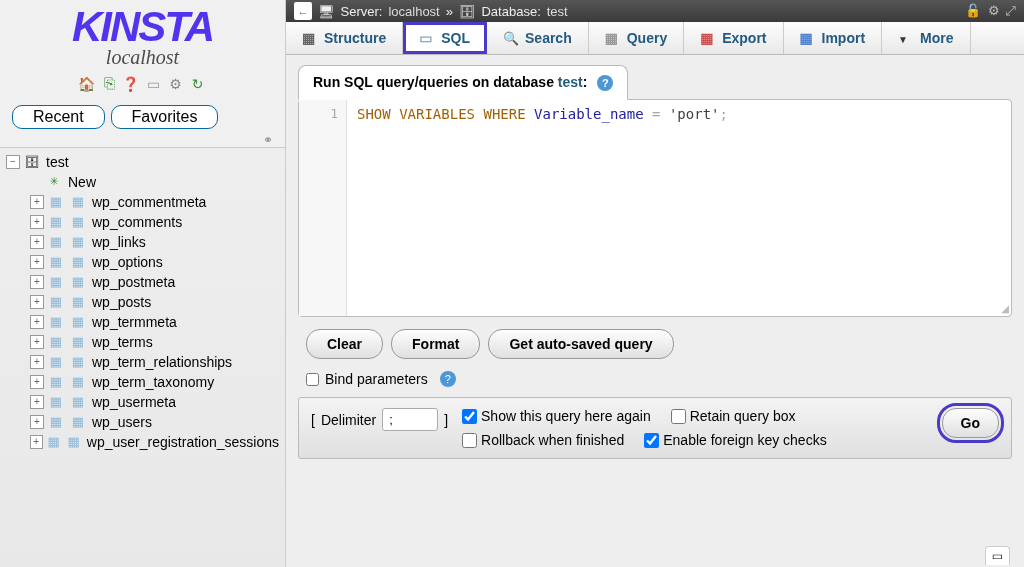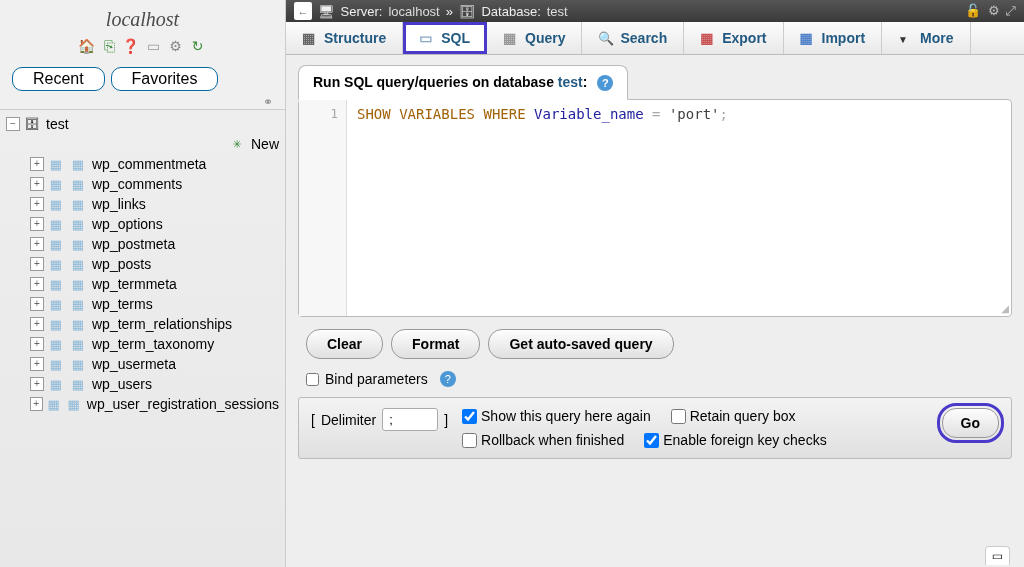--- a/index.html
+++ b/index.html
@@ -9,21 +9,21 @@
 .kinsta-logo { font-family: Arial; font-size: 42px; font-weight: 900; color: #5333ed; letter-spacing: -2px; line-height: 0.9; font-style: italic; }
 .pma-text { font-size: 20px; color: #4b4b4b; font-style: italic; font-family: Georgia, serif; }
 .icon-row { margin-top: 6px; display: flex; justify-content: center; gap: 4px; }
 .icon-row span { width: 18px; height: 18px; display: inline-flex; align-items: center; justify-content: center; font-size: 14px; cursor: pointer; }
 .tab-buttons { padding: 4px 12px; }
 .tab-btn { background: #fff; border: 1px solid #0369a1; border-radius: 10px; padding: 2px 20px; font-size: 16px; cursor: pointer; margin-right: 2px; }
 .link-chain { text-align: right; padding: 0 12px; color: #888; font-size: 12px; }
 .tree { flex: 1; background: linear-gradient(#eee, #e8e8e8); border-top: 1px solid #ccc; overflow: auto; padding: 4px 0; }
 .tree-row { display: flex; align-items: center; padding: 2px 6px; font-size: 14px; cursor: pointer; }
 .tree-row.l0 { padding-left: 6px; }
-.tree-row.l1 { padding-left: 38px; justify-content: flex-end; }
+.tree-row.l1 { padding-left: 28px; }
 .tree-row.l2 { padding-left: 30px; }
 .plus-box { width: 14px; height: 14px; border: 1px solid #999; background: #fff; display: inline-flex; align-items: center; justify-content: center; font-size: 10px; color: #666; margin-right: 4px; line-height: 1; }
 .tree-icon { width: 16px; height: 16px; margin-right: 6px; display: inline-flex; align-items: center; justify-content: center; font-size: 12px; }
 .db-icon::before { content: "🗄"; font-size: 12px; }
 .tbl-icon::before { content: "▦"; color: #8db8d8; font-size: 13px; }
 .new-icon::before { content: "✳"; color: #3a8d3a; font-size: 11px; }
 .main { flex: 1; display: flex; flex-direction: column; background: #f5f5f5; }
 .breadcrumb { background: linear-gradient(#555, #3a3a3a); color: #eee; padding: 2px 8px; font-size: 13px; display: flex; align-items: center; gap: 6px; }
 .breadcrumb a { color: #ddd; text-decoration: none; }
 .bc-right { margin-left: auto; display: flex; gap: 6px; color: #d8a840; }
@@ -62,20 +62,21 @@
 .chk { display: flex; align-items: center; gap: 4px; }
 .chk input { width: 15px; height: 15px; }
 .go-btn { margin-left: auto; background: linear-gradient(#fdfdfd, #e0e0e0); border: 1px solid #999; border-radius: 14px; padding: 6px 18px; font-size: 14px; font-weight: bold; cursor: pointer; outline: 3px solid #4a3ac9; outline-offset: 2px; }
 .console-tab { position: absolute; bottom: 2px; right: 14px; background: #fff; border: 1px solid #ccc; border-bottom: none; border-top-left-radius: 4px; border-top-right-radius: 4px; padding: 2px 6px; font-size: 12px; cursor: pointer; }
 </style>
 </head>
 <body>
 
 <div class="sidebar">
   <div class="logo-area">
+    <div class="kinsta-logo">KINSTA</div>
     <div class="pma-text">localhost</div>
     <div class="icon-row">
       <span>🏠</span>
       <span style="color:#3a8d3a">⎘</span>
       <span style="color:#4c97d6">❓</span>
       <span style="color:#999">▭</span>
       <span style="color:#888">⚙</span>
       <span style="color:#3a8d3a">↻</span>
     </div>
   </div>
@@ -198,26 +199,26 @@
   <div class="tabs">
     <div class="tab">
         <span class="tab-ico struct"></span>
         <span>Structure</span>
       </div>
     <div class="tab active">
         <span class="tab-ico sql"></span>
         <span>SQL</span>
       </div>
     <div class="tab">
+        <span class="tab-ico search"></span>
+        <span>Search</span>
+      </div>
+    <div class="tab">
         <span class="tab-ico query"></span>
         <span>Query</span>
-      </div>
-    <div class="tab">
-        <span class="tab-ico search"></span>
-        <span>Search</span>
       </div>
     <div class="tab">
         <span class="tab-ico export"></span>
         <span>Export</span>
       </div>
     <div class="tab">
         <span class="tab-ico import"></span>
         <span>Import</span>
       </div>
     <div class="tab">

